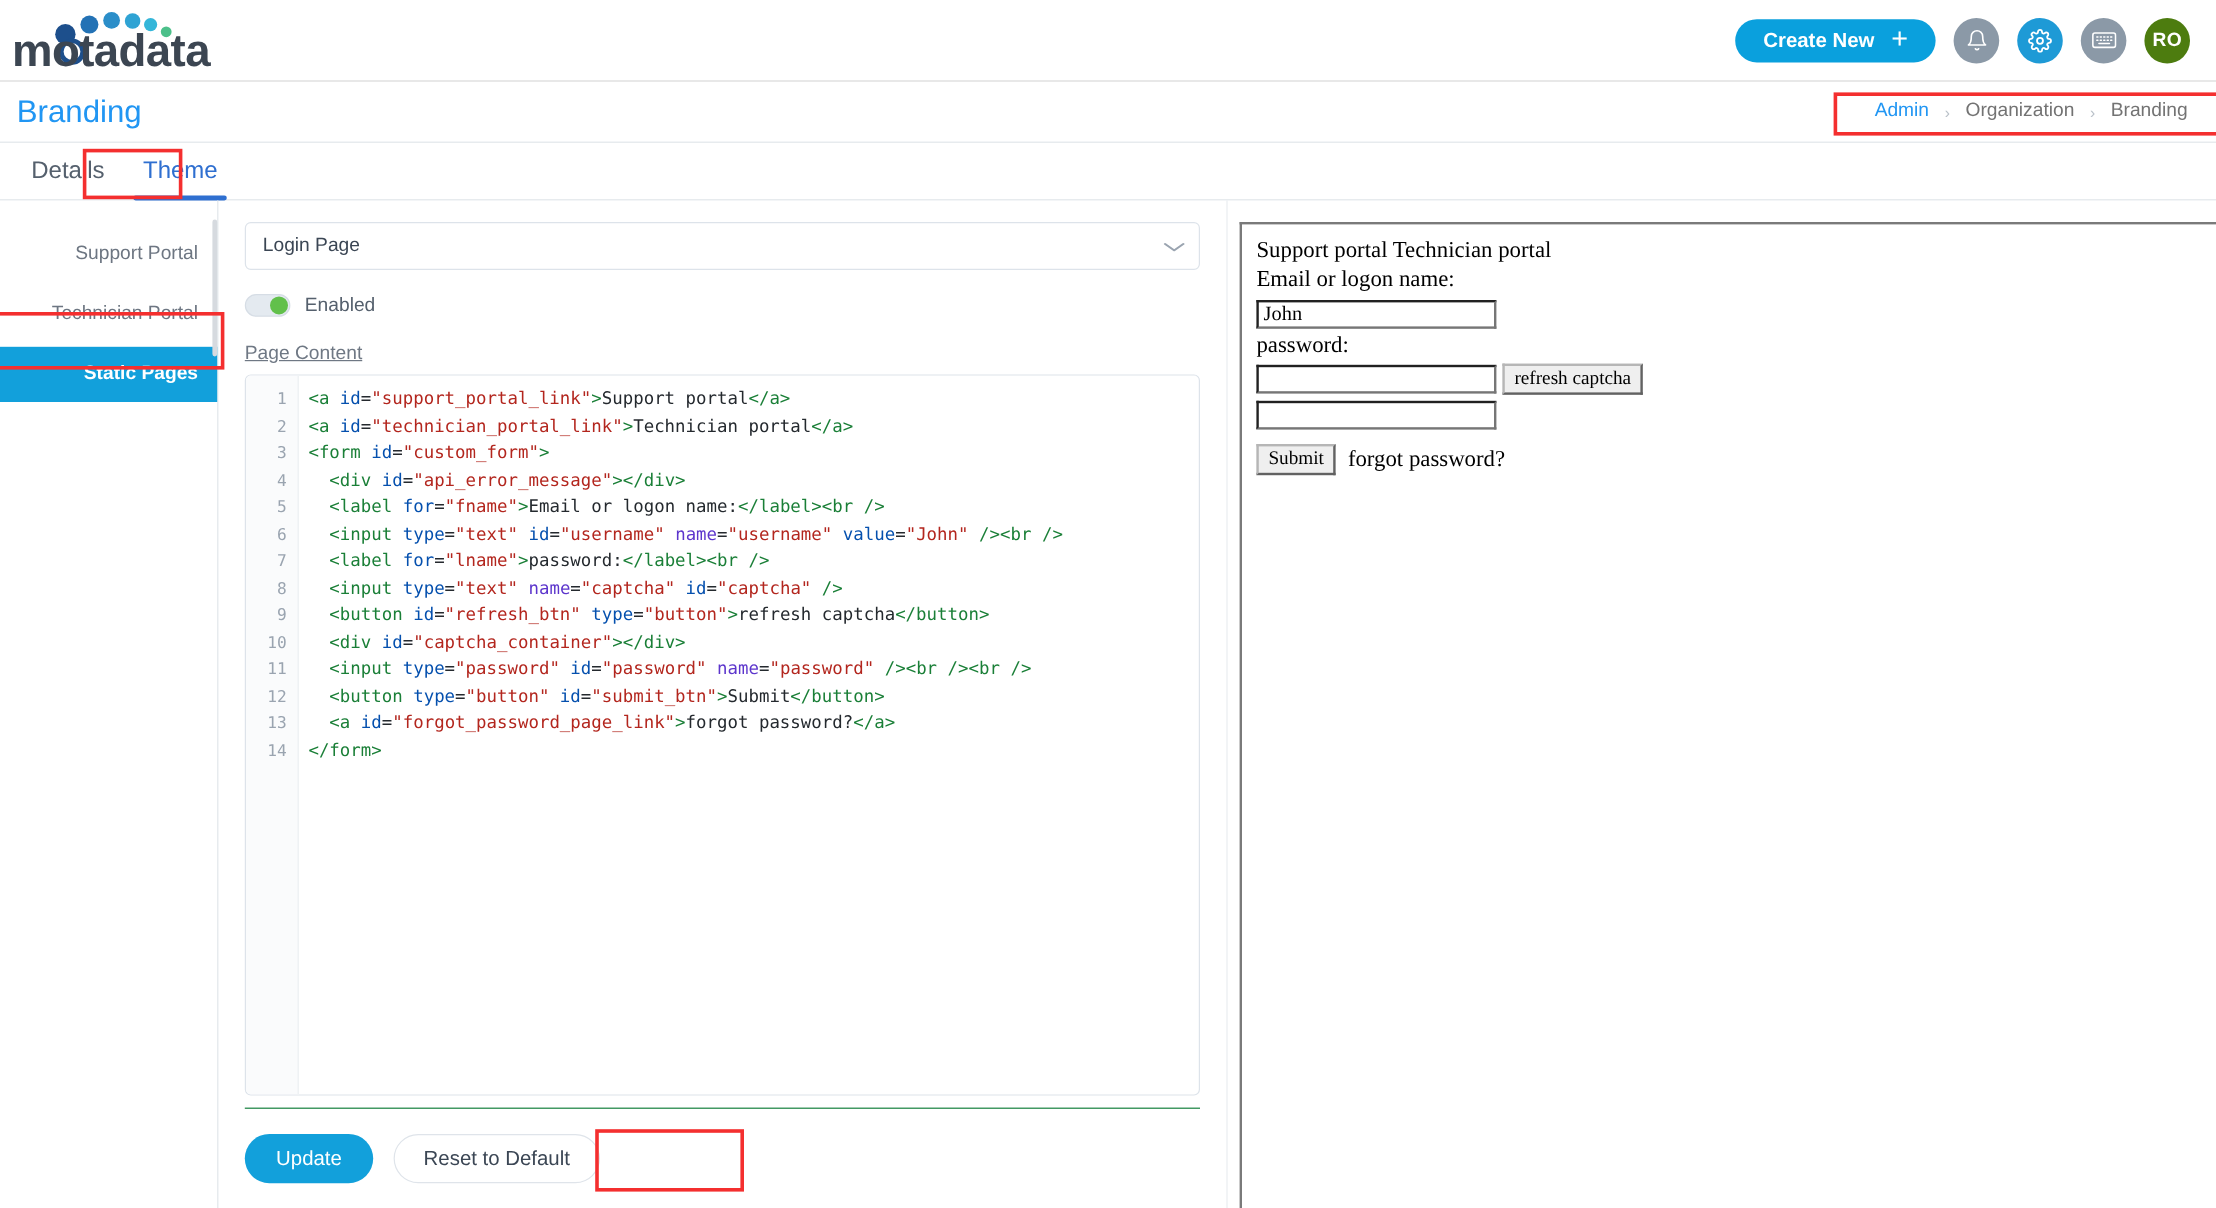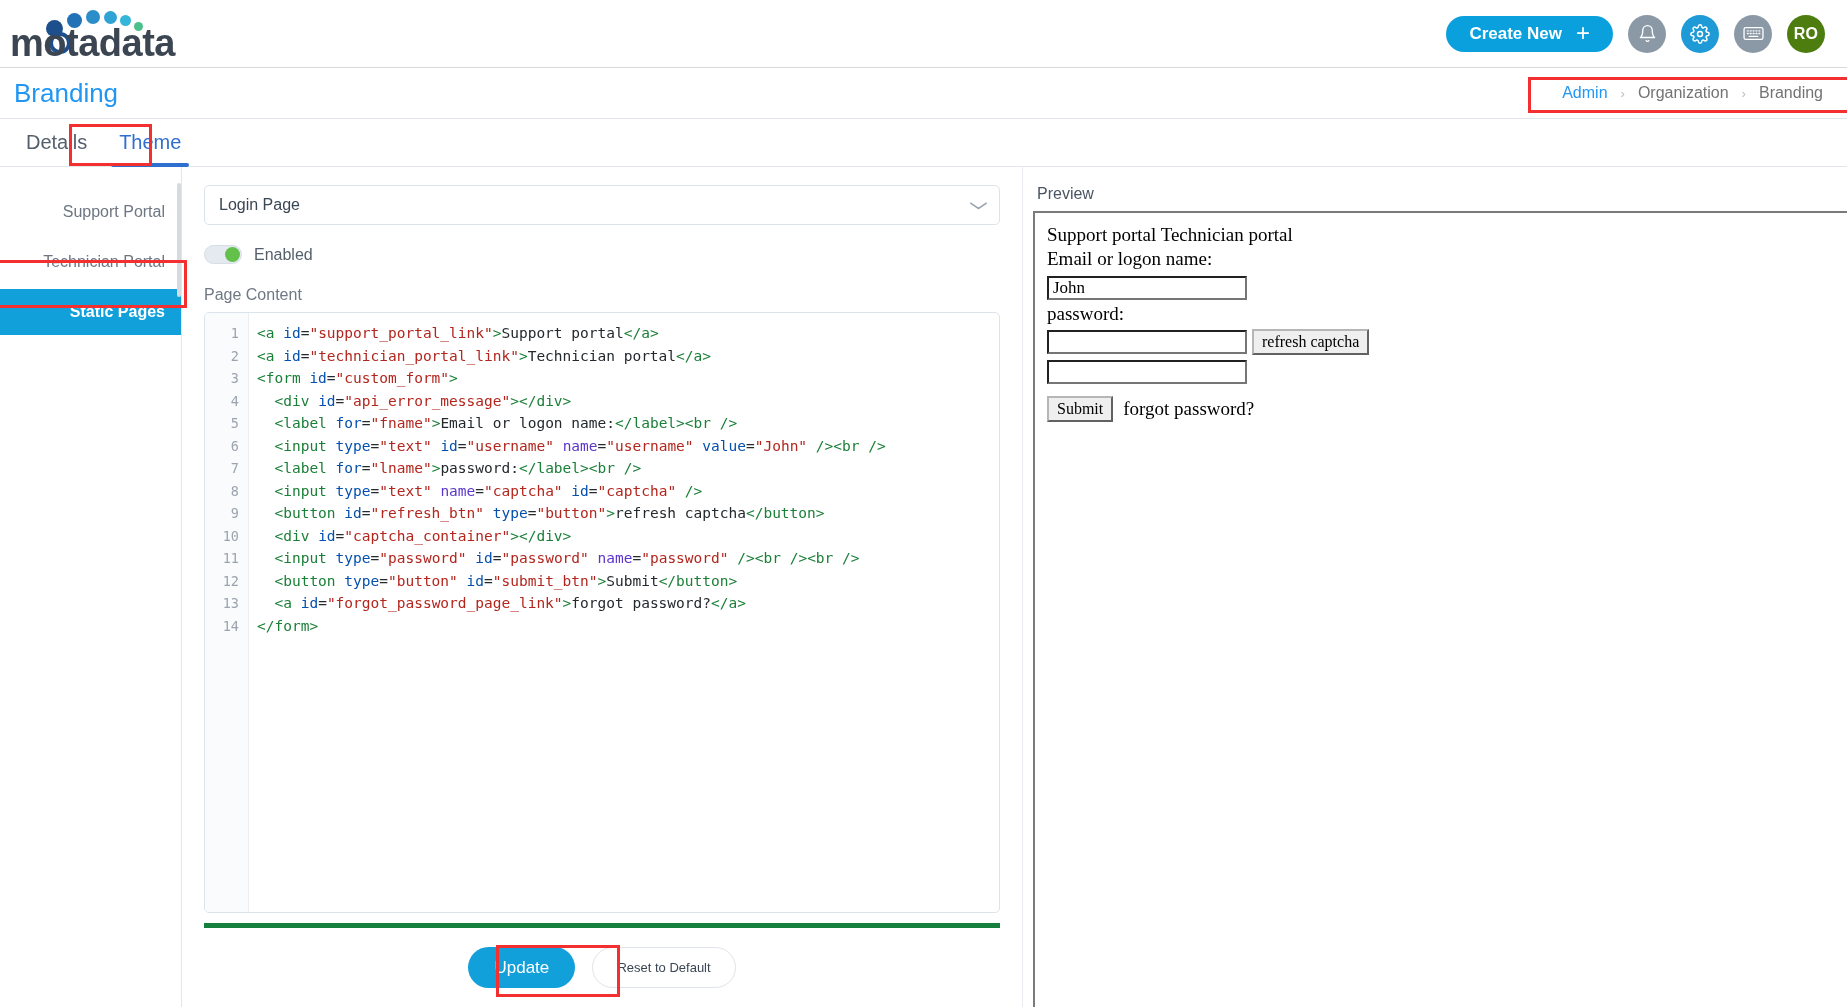--- a/index.html
+++ b/index.html
@@ -129,21 +129,21 @@
   .toggle-row { display: flex; align-items: center; gap: 12px; margin-top: 20px; }
   .toggle {
     width: 38px; height: 19px; border-radius: 10px; background: #e4eaf0;
     border: 1px solid #d6dde5; position: relative; cursor: pointer;
   }
   .toggle .knob {
     position: absolute; right: 1px; top: 1px; width: 15px; height: 15px;
     border-radius: 50%; background: #62c04b;
   }
   .toggle-label { font-size: 16px; color: #55606d; }
-  .sub-label { font-size: 16px; color: #6f7884; margin: 22px 0 8px 0; }
+  .sub-label { font-size: 16px; color: #6f7884; margin: 22px 0 8px 0; text-decoration: underline; }
 
   
   .editor {
     flex: 1; min-height: 0;
     border: 1px solid #dde3ea; border-radius: 5px;
     background: #ffffff; display: flex; overflow: hidden;
   }
   .gutter {
     width: 44px; min-width: 44px;
     background: #fafbfc; border-right: 1px solid #eceff2;
@@ -160,32 +160,32 @@
     white-space: pre; margin: 0;
   }
   .tg { color: #1a7f37; }
   .at { color: #0550ae; }
   .atp { color: #5c35cc; }
   .vl { color: #b3261e; }
 
   
   .footer {
     height: 84px; min-height: 84px;
-    display: flex; align-items: center; justify-content: center; gap: 17px;
-    border-top: 5px solid #15803d; margin-top: 10px;
+    display: flex; align-items: center; justify-content: flex-start; gap: 17px;
+    border-top: 1px solid #15803d; margin-top: 10px;
     position: relative;
   }
   .btn-primary {
     height: 41px; min-width: 107px; padding: 0 24px; border-radius: 21px;
     background: #12a0db; color: #fff; font-size: 17px; border: none;
     cursor: pointer; font-family: "Liberation Sans", sans-serif;
   }
   .btn-outline {
     height: 41px; padding: 0 24px; border-radius: 21px;
-    background: #fff; color: #3b4654; font-size: 13px;
+    background: #fff; color: #3b4654; font-size: 17px;
     border: 1px solid #dfe4ea; cursor: pointer;
     font-family: "Liberation Sans", sans-serif;
   }
 
   
   .preview-col {
     flex: 1; padding: 18px 0 0 10px;
     display: flex; flex-direction: column; min-height: 0;
     border-left: 1px solid #e9edf1;
   }
@@ -372,21 +372,20 @@
         </div>
 
         <div class="footer">
           <button class="btn-primary">Update</button>
           <button class="btn-outline">Reset to Default</button>
           <div class="ann" style="left:292px; top:17px; width:124px; height:52px;"></div>
         </div>
       </div>
 
       <div class="preview-col">
-        <div class="preview-title">Preview</div>
         <div class="preview-frame">
           <div class="pv-line">Support portal Technician portal</div>
           <div class="pv-line">Email or logon name:</div>
           <div class="pv-block">
             <input class="pv-input" value="John" style="">
           </div>
           <div class="pv-line">password:</div>
           <div class="pv-row pv-block">
             <input class="pv-input" value="" style="">
             <button class="pv-btn">refresh captcha</button>

